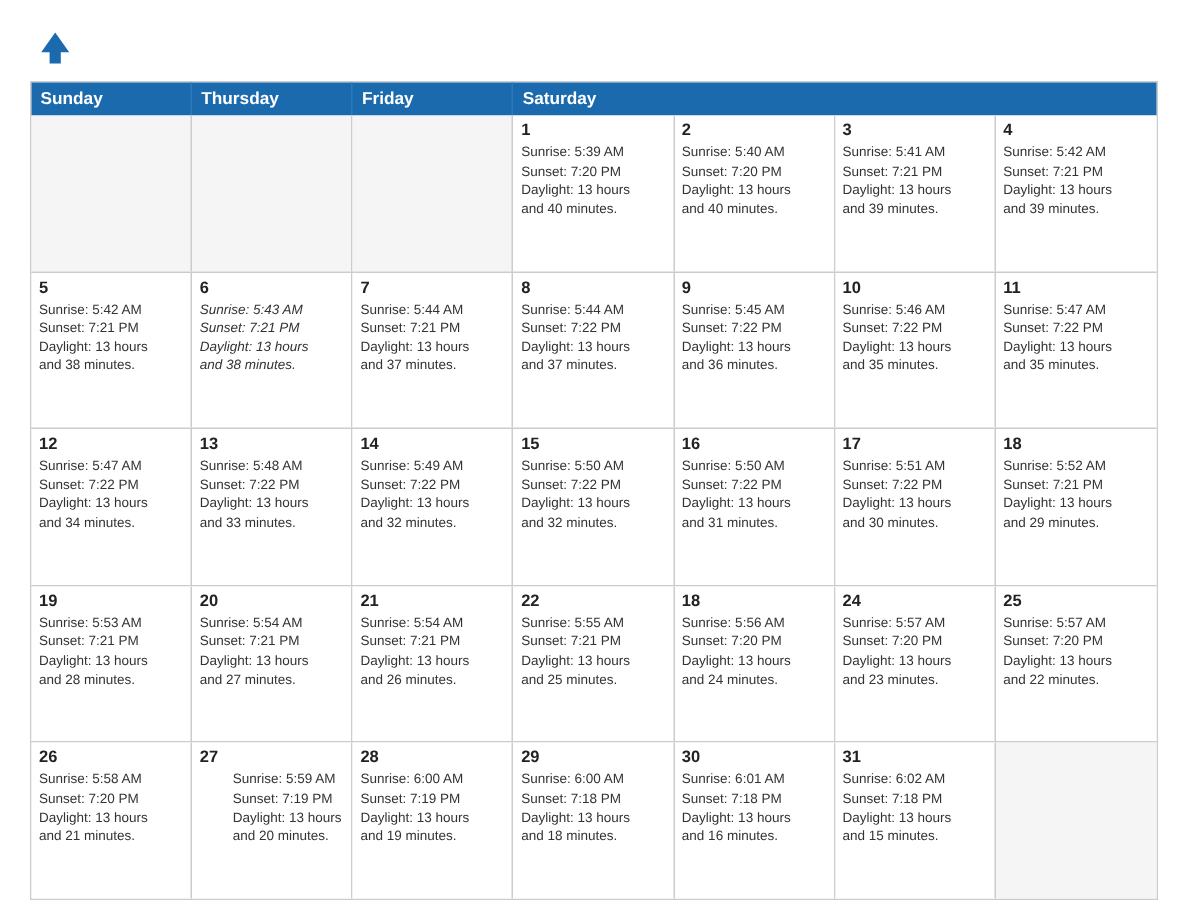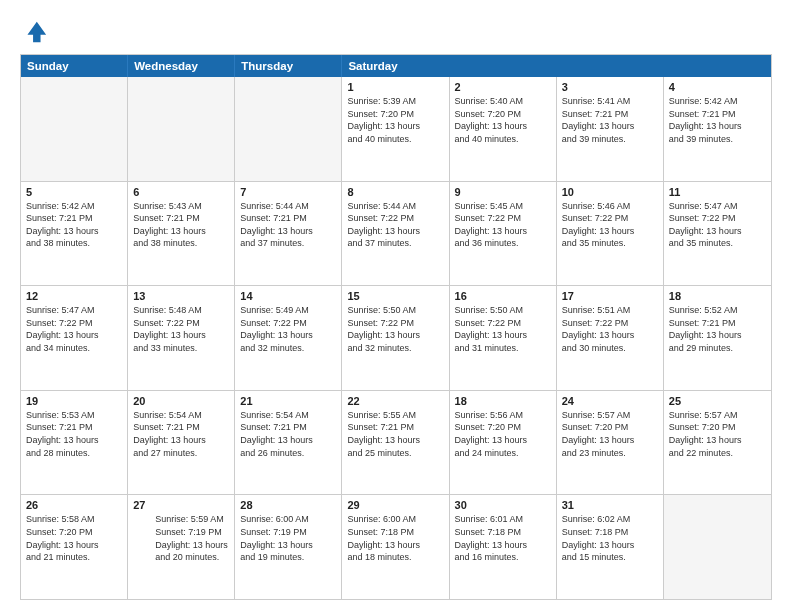--- a/index.html
+++ b/index.html
@@ -131,22 +131,22 @@
     </div>
     <div class="title-block">
       <div class="month-title"></div>
       <div class="location"></div>
     </div>
   </div>
 
   <div class="calendar">
     <div class="cal-header">
     <div class="cal-header-cell">Sunday</div>
-        <div class="cal-header-cell">Wednesday</div>
         <div class="cal-header-cell">Thursday</div>
+        <div class="cal-header-cell">Friday</div>
         <div class="cal-header-cell">Saturday</div>
       </div>
     <div class="cal-body">
     <div class="cal-row">
           <div class="cal-cell empty"></div>
           <div class="cal-cell empty"></div>
           <div class="cal-cell empty"></div>
           <div class="cal-cell">
             <span class="day-num">1</span>
             <div class="cell-text" style="white-space: pre-line;">Sunrise: 5:39 AM
@@ -179,21 +179,21 @@
         <div class="cal-row">
           <div class="cal-cell">
             <span class="day-num">5</span>
             <div class="cell-text" style="white-space: pre-line;">Sunrise: 5:42 AM
 Sunset: 7:21 PM
 Daylight: 13 hours
 and 38 minutes.</div>
           </div>
           <div class="cal-cell">
             <span class="day-num">6</span>
-            <div class="cell-text" style="white-space: pre-line;">Sunrise: 5:43 AM
+            <div class="cell-text" style="white-space: pre-line; font-style: italic;">Sunrise: 5:43 AM
 Sunset: 7:21 PM
 Daylight: 13 hours
 and 38 minutes.</div>
           </div>
           <div class="cal-cell">
             <span class="day-num">7</span>
             <div class="cell-text" style="white-space: pre-line;">Sunrise: 5:44 AM
 Sunset: 7:21 PM
 Daylight: 13 hours
 and 37 minutes.</div>

